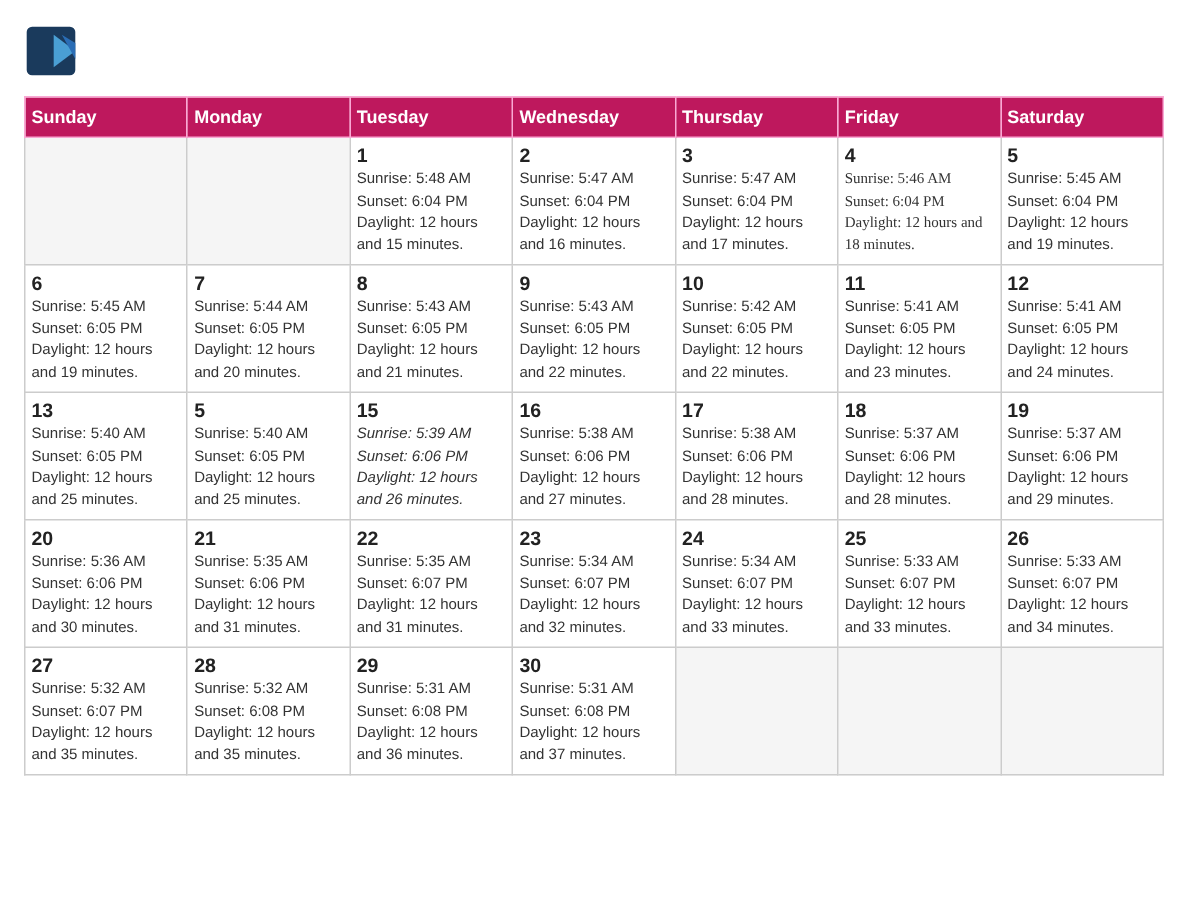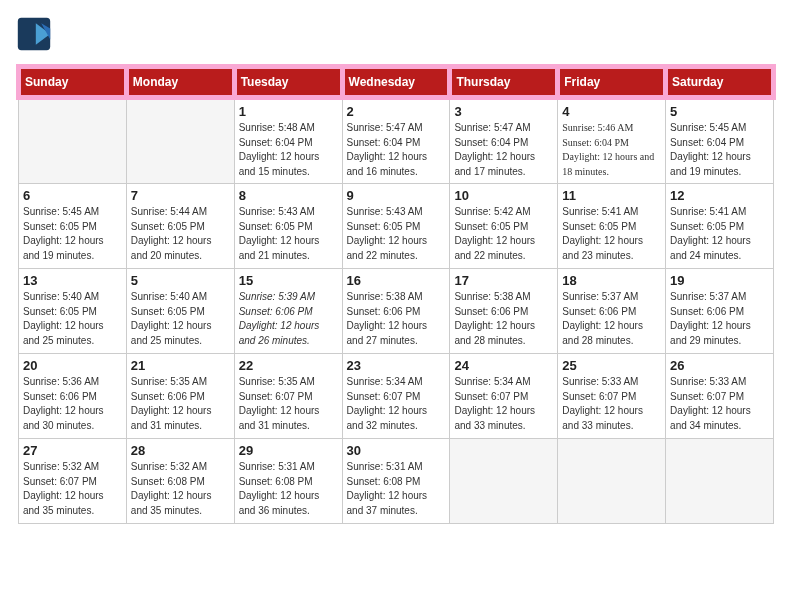--- a/index.html
+++ b/index.html
@@ -45,27 +45,27 @@
     .location-title {
       font-size: 15px;
       color: #333;
     }
     .calendar {
       width: 100%;
       border-collapse: collapse;
       font-size: 11px;
     }
     .calendar th {
-      background: #b91c1c;
+      background: #be185d;
       color: #fff;
       padding: 6px 4px;
       text-align: left;
       font-size: 12px;
       font-weight: bold;
-      border: 5px solid #f9a8d4;
+      border: 1px solid #f9a8d4;
     }
     .calendar td {
       border: 1px solid #ccc;
       vertical-align: top;
       padding: 4px;
       width: 108px;
       min-height: 80px;
       background: #fff;
     }
     .calendar td.empty {

